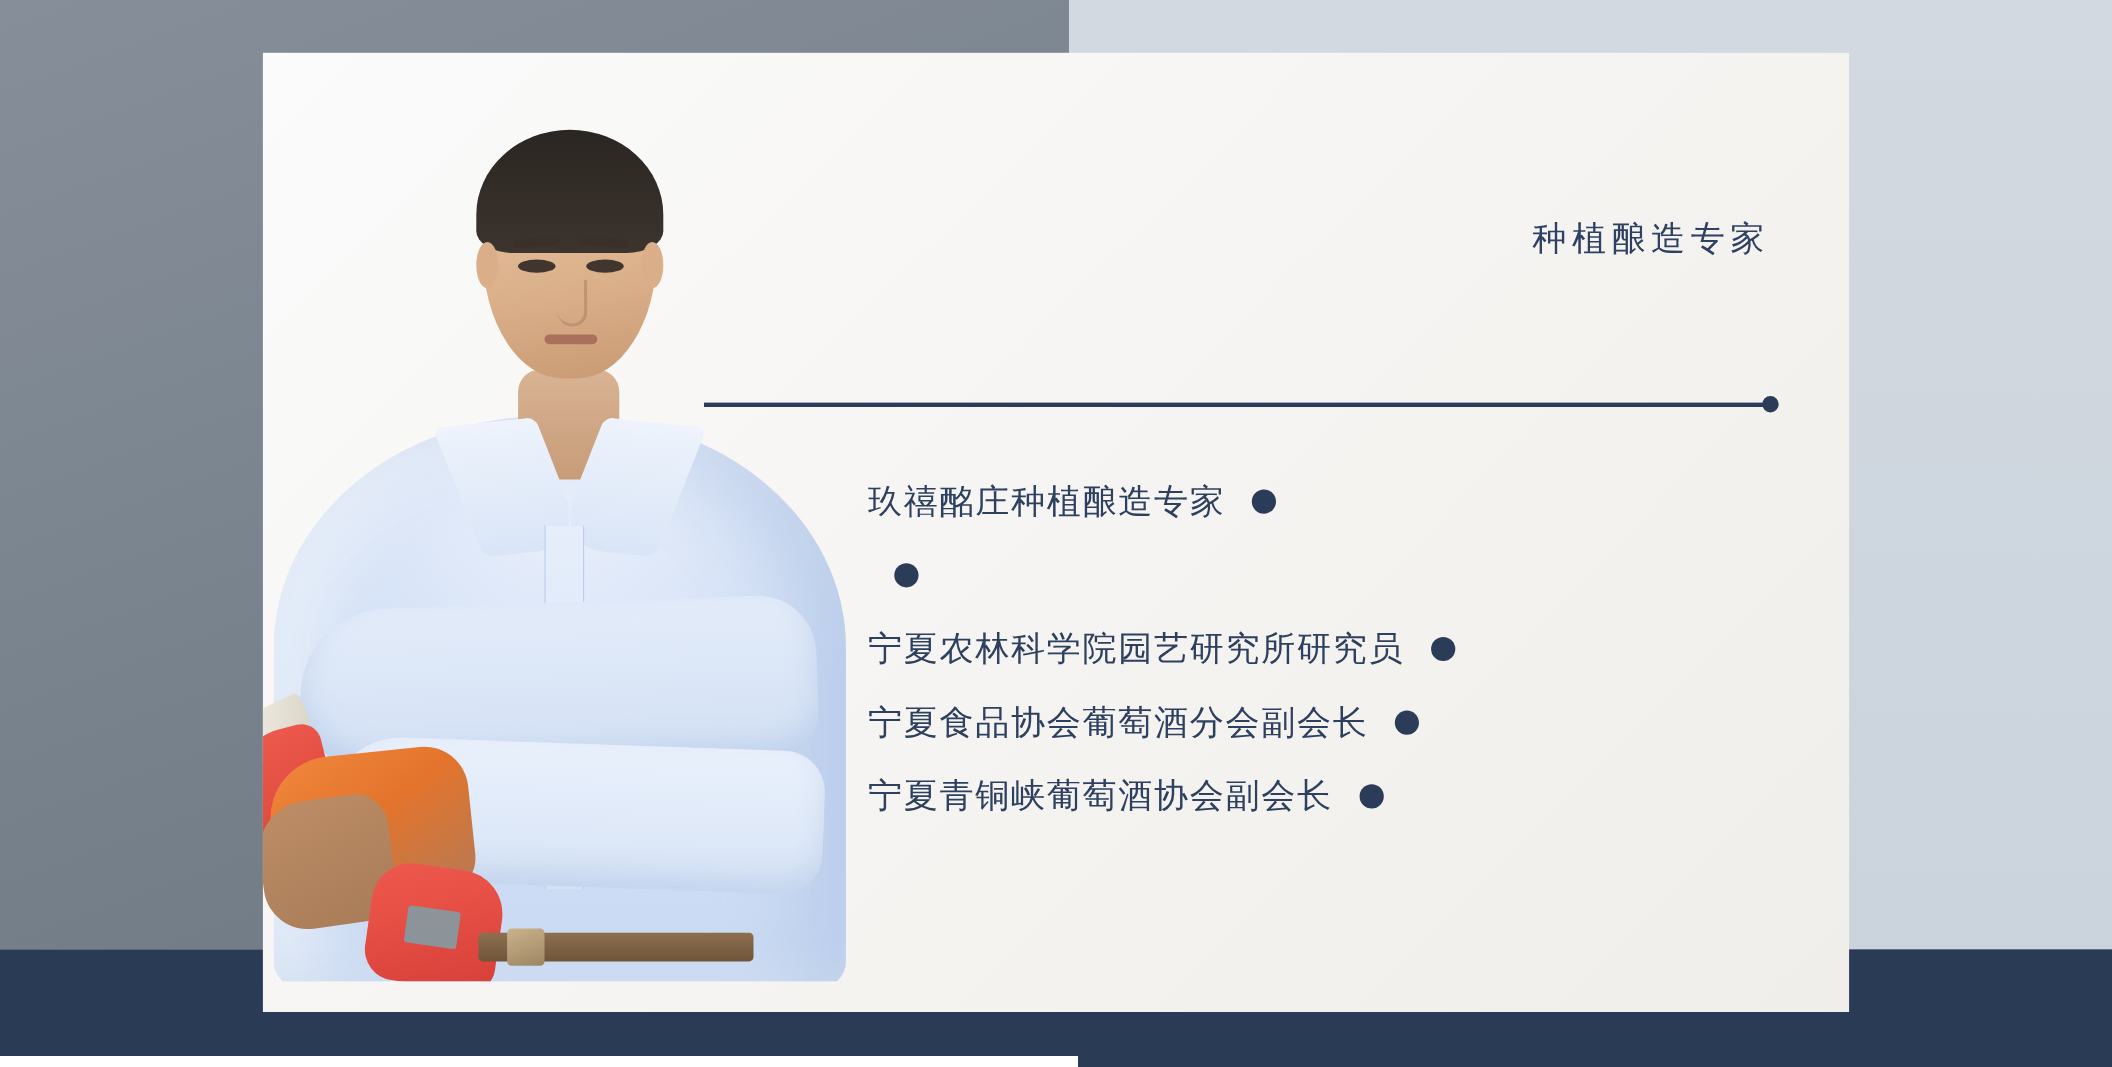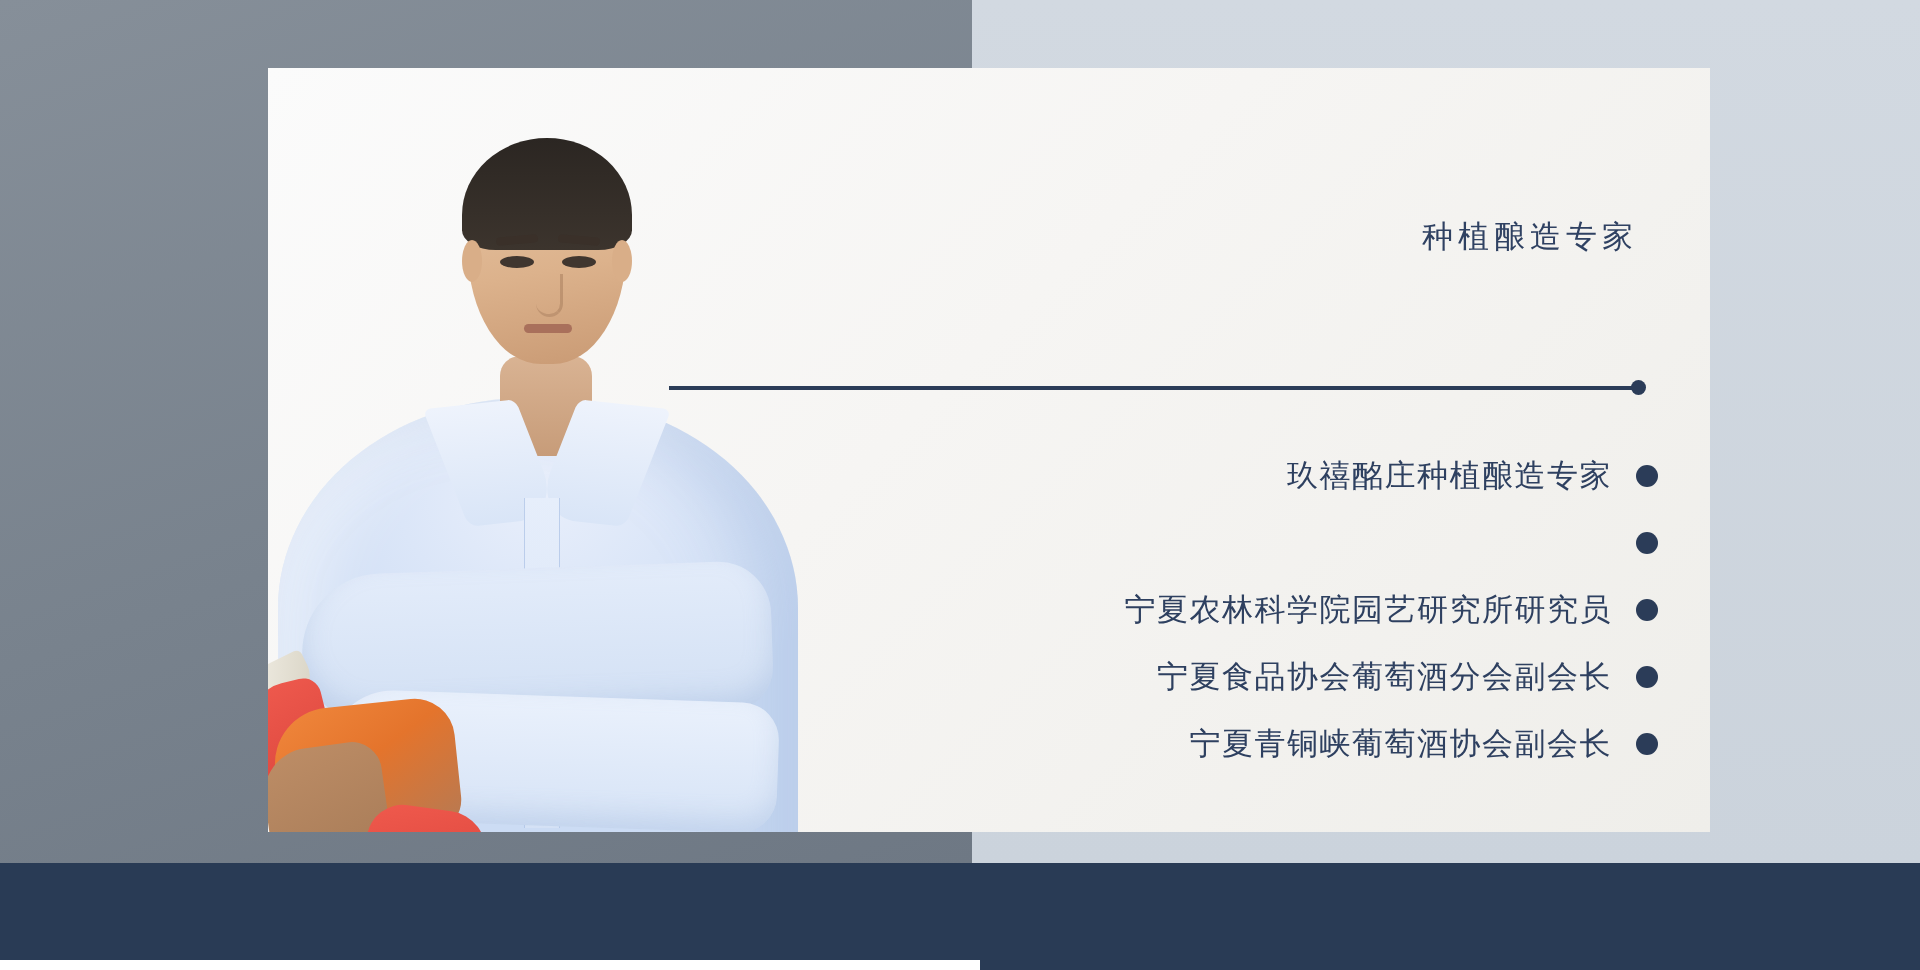--- a/index.html
+++ b/index.html
@@ -51,26 +51,25 @@
     top: 960px;
     width: 980px;
     height: 10px;
     background: #ffffff;
   }
 
   
   .card {
     position: absolute;
     left: 239px;
-    top: 68px;
+    top: 48px;
     width: 1442px;
-    height: 764px;
+    height: 872px;
     background: linear-gradient(135deg, #fbfbfb 0%, #f6f5f3 45%, #efeeea 100%);
     overflow: hidden;
-    margin-left: 29px;
   }
 
   
   .portrait {
     position: absolute;
     left: 0px;
     top: 0px;
     width: 560px;
     height: 844px;
     overflow: hidden;
@@ -313,21 +312,21 @@
     right: 52px;
     top: 374px;
     width: 840px;
     list-style: none;
     margin: 0;
     padding: 0;
   }
   .cred-item {
     display: flex;
     align-items: center;
-    justify-content: flex-end;
+    justify-content: flex-start;
     height: 67px;
     font-family: Liberation Serif, serif;
   }
   .cred-text {
     font-size: 31px;
     letter-spacing: 1.5px;
     color: #2e4060;
     white-space: nowrap;
   }
   .cred-bullet {

